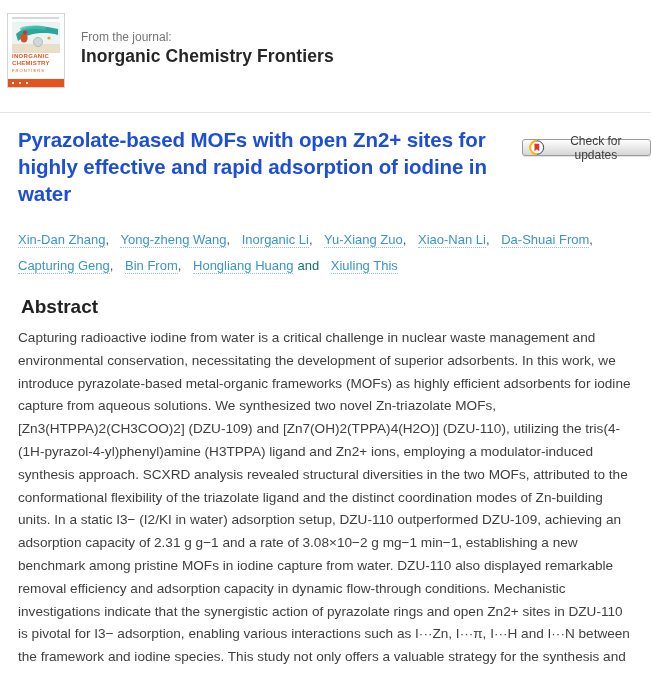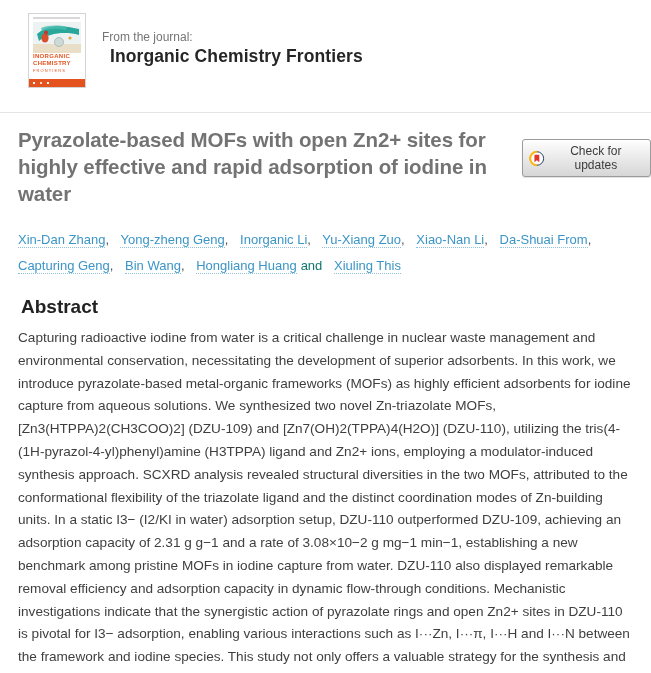--- a/index.html
+++ b/index.html
@@ -1,50 +1,50 @@
 <!DOCTYPE html>
 <html><head>
 <meta charset="utf-8">
 <style>
   * { box-sizing: border-box; }
   html, body { margin: 0; padding: 0; background: #ffffff; }
   body { font-family: "Liberation Sans", sans-serif; }
   .page { position: relative; width: 651px; height: 673px; background: #fff; overflow: hidden; }
 
   
-  .journal-header { position: absolute; top: 13px; left: 28px; display: flex; justify-content: center; }
+  .journal-header { position: absolute; top: 13px; left: 7px; display: flex; justify-content: center; }
   .cover {
     display: block; width: 58px; height: 75px; background: #fff;
     border: 1px solid #d4d4d4; position: relative; text-decoration: none;
     cursor: pointer; flex: 0 0 auto;
   }
   .cover-topline { height: 2px; background: #d8d8d8; margin: 3px 5px 0 4px; }
   .cover-art { display: block; margin: 3px 4px 0 4px; }
   .cover-title { font-size: 6px; font-weight: 700; color: #e4531e; line-height: 7px; padding-left: 4px; letter-spacing: 0.3px; }
   .cover-sub { font-size: 4px; font-weight: 400; color: #e4531e; line-height: 5px; padding-left: 4px; letter-spacing: 1.1px; margin-top: 1px; }
   .cover-bar {
     position: absolute; bottom: 0; left: 0; right: 0; height: 8px; background: #e4531e;
     background-image: radial-gradient(circle at 5px 4px, #ffffff 1px, transparent 1.4px),
                       radial-gradient(circle at 12px 4px, #ffd9c8 1px, transparent 1.4px),
                       radial-gradient(circle at 19px 4px, #ffffff 1px, transparent 1.4px),
                       linear-gradient(#e4531e, #e4531e);
   }
   .journal-meta { padding: 17px 0 0 16px; }
   .from-journal { font-size: 12px; color: #757575; margin: 0 0 2px 0; }
-  .journal-name { display: inline-block; font-size: 17.5px; font-weight: 700; color: #262626; text-decoration: none; letter-spacing: 0.1px; cursor: pointer; margin-left: 8px; }
+  .journal-name { display: inline-block; font-size: 17.5px; font-weight: 700; color: #262626; text-decoration: none; letter-spacing: 0.1px; cursor: pointer; }
 
   .divider { position: absolute; top: 112px; left: 0; width: 651px; height: 1px; background: #e4e4e4; }
 
   
   .title {
     position: absolute; top: 126px; left: 18px; width: 498px; margin: 0;
-    font-size: 20.5px; line-height: 27px; font-weight: 700; color: #737373; letter-spacing: -0.1px;
+    font-size: 20.5px; line-height: 27px; font-weight: 700; color: #1d4ed8; letter-spacing: -0.1px;
   }
   .check-btn {
-    position: absolute; top: 139px; left: 522px; height: 38px;
+    position: absolute; top: 139px; left: 522px; height: 17px;
     display: inline-flex; align-items: center; gap: 6px; padding: 0 9px 0 6px;
     font-family: "Liberation Sans", sans-serif; font-size: 12px; color: #3c3c3c;
     background: linear-gradient(#fefefe, #d6d6d6);
     border: 1px solid #9b9b9b; border-radius: 3px; cursor: pointer;
     box-shadow: 0 1px 1px rgba(0,0,0,0.12);
   }
   .check-btn svg { display: block; }
 
   
   .authors { position: absolute; top: 214px; left: 18px; width: 620px; font-size: 13px; line-height: 26px; color: #555; }
@@ -96,27 +96,27 @@
     <svg width="17" height="17" viewBox="0 0 24 24">
       <circle cx="12" cy="12" r="10.3" fill="#ffffff" stroke="#16325c" stroke-width="1.4"></circle>
       <path d="M12 1.8 A10.2 10.2 0 0 0 12 22.2" fill="none" stroke="#fdb913" stroke-width="3.2"></path>
       <path d="M8.3 6.2 h7.4 v11.6 l-3.7 -3 l-3.7 3 z" fill="#e5352b"></path>
     </svg>
     <span>Check for updates</span>
   </button>
 
   <p class="authors">
     <a class="author-link">Xin-Dan Zhang</a><span class="sep">,</span>
-    <a class="author-link">Yong-zheng Geng</a><span class="sep">,</span>
+    <a class="author-link">Yong-zheng Wang</a><span class="sep">,</span>
     <a class="author-link">Inorganic Li</a><span class="sep">,</span>
     <a class="author-link">Yu-Xiang Zuo</a><span class="sep">,</span>
     <a class="author-link">Xiao-Nan Li</a><span class="sep">,</span>
     <a class="author-link">Da-Shuai From</a><span class="sep">,</span>
     <a class="author-link">Capturing Geng</a><span class="sep">,</span>
-    <a class="author-link">Bin Wang</a><span class="sep">,</span>
+    <a class="author-link">Bin From</a><span class="sep">,</span>
     <a class="author-link">Hongliang Huang</a><span class="and">and</span>
     <a class="author-link">Xiuling This</a>
   </p>
 
   <h2 class="abstract-heading">Abstract</h2>
   <p class="abstract-text">Capturing radioactive iodine from water is a critical challenge in nuclear waste management and environmental conservation, necessitating the development of superior adsorbents. In this work, we introduce pyrazolate-based metal-organic frameworks (MOFs) as highly efficient adsorbents for iodine capture from aqueous solutions. We synthesized two novel Zn-triazolate MOFs, [Zn3(HTPPA)2(CH3COO)2] (DZU-109) and [Zn7(OH)2(TPPA)4(H2O)] (DZU-110), utilizing the tris(4-(1H-pyrazol-4-yl)phenyl)amine (H3TPPA) ligand and Zn2+ ions, employing a modulator-induced synthesis approach. SCXRD analysis revealed structural diversities in the two MOFs, attributed to the conformational flexibility of the triazolate ligand and the distinct coordination modes of Zn-building units. In a static I3− (I2/KI in water) adsorption setup, DZU-110 outperformed DZU-109, achieving an adsorption capacity of 2.31 g g−1 and a rate of 3.08×10−2 g mg−1 min−1, establishing a new benchmark among pristine MOFs in iodine capture from water. DZU-110 also displayed remarkable removal efficiency and adsorption capacity in dynamic flow-through conditions. Mechanistic investigations indicate that the synergistic action of pyrazolate rings and open Zn2+ sites in DZU-110 is pivotal for I3− adsorption, enabling various interactions such as I···Zn, I···π, I···H and I···N between the framework and iodine species. This study not only offers a valuable strategy for the synthesis and structural modulation of pyrazolate-based MOFs but also underscores the potential of these materials as promising candidates for iodine adsorption in water purification processes.</p>
 
 </div>
 
 </body></html>

